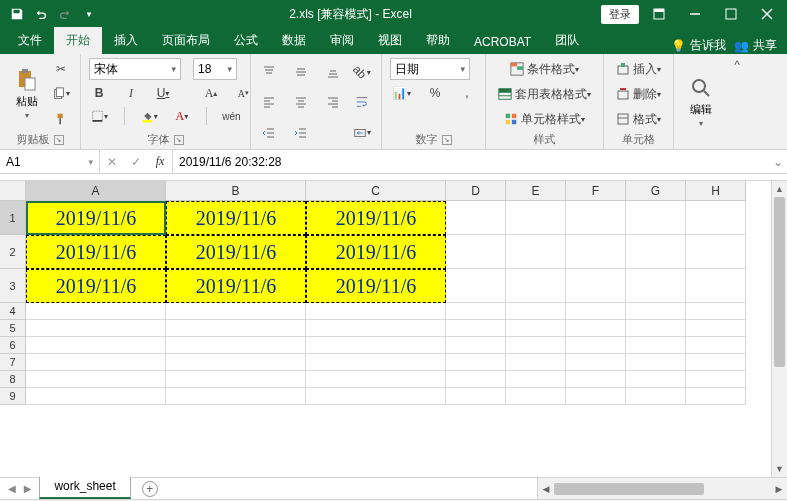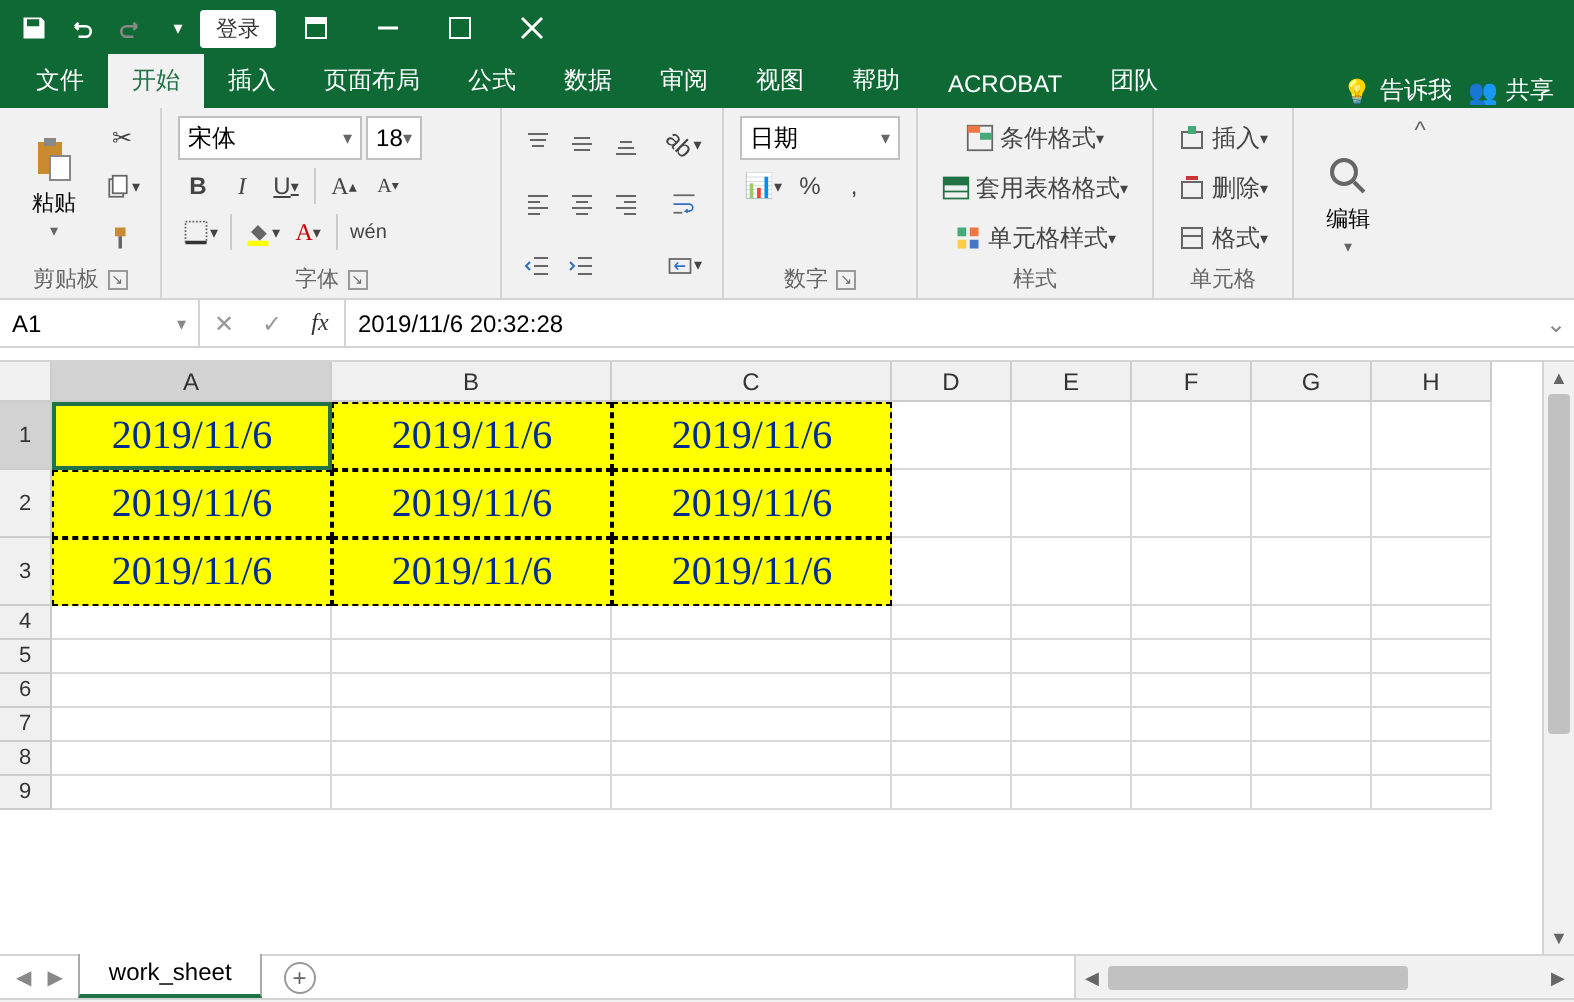--- a/index.html
+++ b/index.html
@@ -28,21 +28,21 @@
 .group { border-right: 1px solid #d4d4d4; padding: 4px 8px 2px; display: flex; flex-direction: column; }
 .group-body { flex: 1; display: flex; align-items: stretch; gap: 4px; }
 .group-label { text-align: center; font-size: 11px; color: #666; padding: 2px 0 0; display: flex; justify-content: center; align-items: center; gap: 4px; }
 .group-label .dlg { width: 10px; height: 10px; border: 1px solid #999; display: flex; align-items: center; justify-content: center; font-size: 7px; color: #666; }
 
 .big-btn { display: flex; flex-direction: column; align-items: center; justify-content: center; width: 38px; }
 .big-btn .ico { width: 24px; height: 24px; display: flex; align-items: center; justify-content: center; }
 .big-btn span { font-size: 11px; margin-top: 2px; }
 
 .col { display: flex; flex-direction: column; justify-content: space-around; gap: 2px; }
-.row { display: flex; align-items: center; gap: 2px; }
+.row { display: flex; align-items: center; gap: 12px; }
 .rbtn { height: 20px; min-width: 20px; display: flex; align-items: center; justify-content: center; border-radius: 2px; font-size: 12px; color: #444; padding: 0 2px; }
 .rbtn svg { width: 14px; height: 14px; }
 .combo { height: 22px; border: 1px solid #c0c0c0; background: #fff; display: flex; align-items: center; padding: 0 4px; font-size: 12px; justify-content: space-between; }
 .combo .caret { font-size: 9px; color: #666; }
 
 
 .fbar { height: 24px; border-bottom: 1px solid #d4d4d4; display: flex; align-items: stretch; background: #fff; }
 .namebox { width: 100px; border-right: 1px solid #d4d4d4; display: flex; align-items: center; padding: 0 6px; font-size: 12px; justify-content: space-between; }
 .fbar-btns { display: flex; align-items: center; border-right: 1px solid #d4d4d4; }
 .fbar-btn { width: 24px; display: flex; align-items: center; justify-content: center; color: #999; font-size: 12px; height: 100%; }
@@ -99,20 +99,21 @@
           <path fill="none" stroke="#fff" stroke-width="1.5" d="M4 7h6a3 3 0 110 6H6 M4 7l2-2 M4 7l2 2"></path>
         </svg>
       </div>
     <div class="qat-btn">
         <svg viewBox="0 0 16 16">
           <path fill="none" stroke="#888" stroke-width="1.5" d="M12 7H6a3 3 0 100 6h4 M12 7l-2-2 M12 7l-2 2"></path>
         </svg>
       </div>
     <div class="qat-btn" style="font-size:9px;">▾</div>
   </div>
+  <div class="title-center">2.xls  [兼容模式]  -  Excel</div>
   <div class="title-right">
     <div class="login-btn">登录</div>
     <div class="win-btn">
         <svg width="14" height="14" viewBox="0 0 14 14">
           <rect x="2" y="2" width="10" height="10" fill="none" stroke="#fff"></rect>
           <rect x="2" y="2" width="10" height="3" fill="#fff"></rect>
         </svg>
       </div>
     <div class="win-btn">
         <svg width="12" height="12" viewBox="0 0 12 12">
@@ -197,21 +198,21 @@
       </div>
   </div>
 
   <div class="group" style="width:170px;">
     <div class="group-body" style="flex-direction:column;gap:3px;">
       <div class="row">
         <div class="combo" style="width:92px;">
             <span>宋体</span>
             <span class="caret">▾</span>
           </div>
-        <div class="combo" style="width:28px;">
+        <div class="combo" style="width:44px;">
             <span>18</span>
             <span class="caret">▾</span>
           </div>
       </div>
       <div class="row">
         <div class="rbtn" style="font-weight:bold;">B</div>
         <div class="rbtn" style="font-style:italic;font-family:serif;">I</div>
         <div class="rbtn" style="text-decoration:underline;">
             <span>U</span>
             <span style="font-size:8px;">▾</span>

